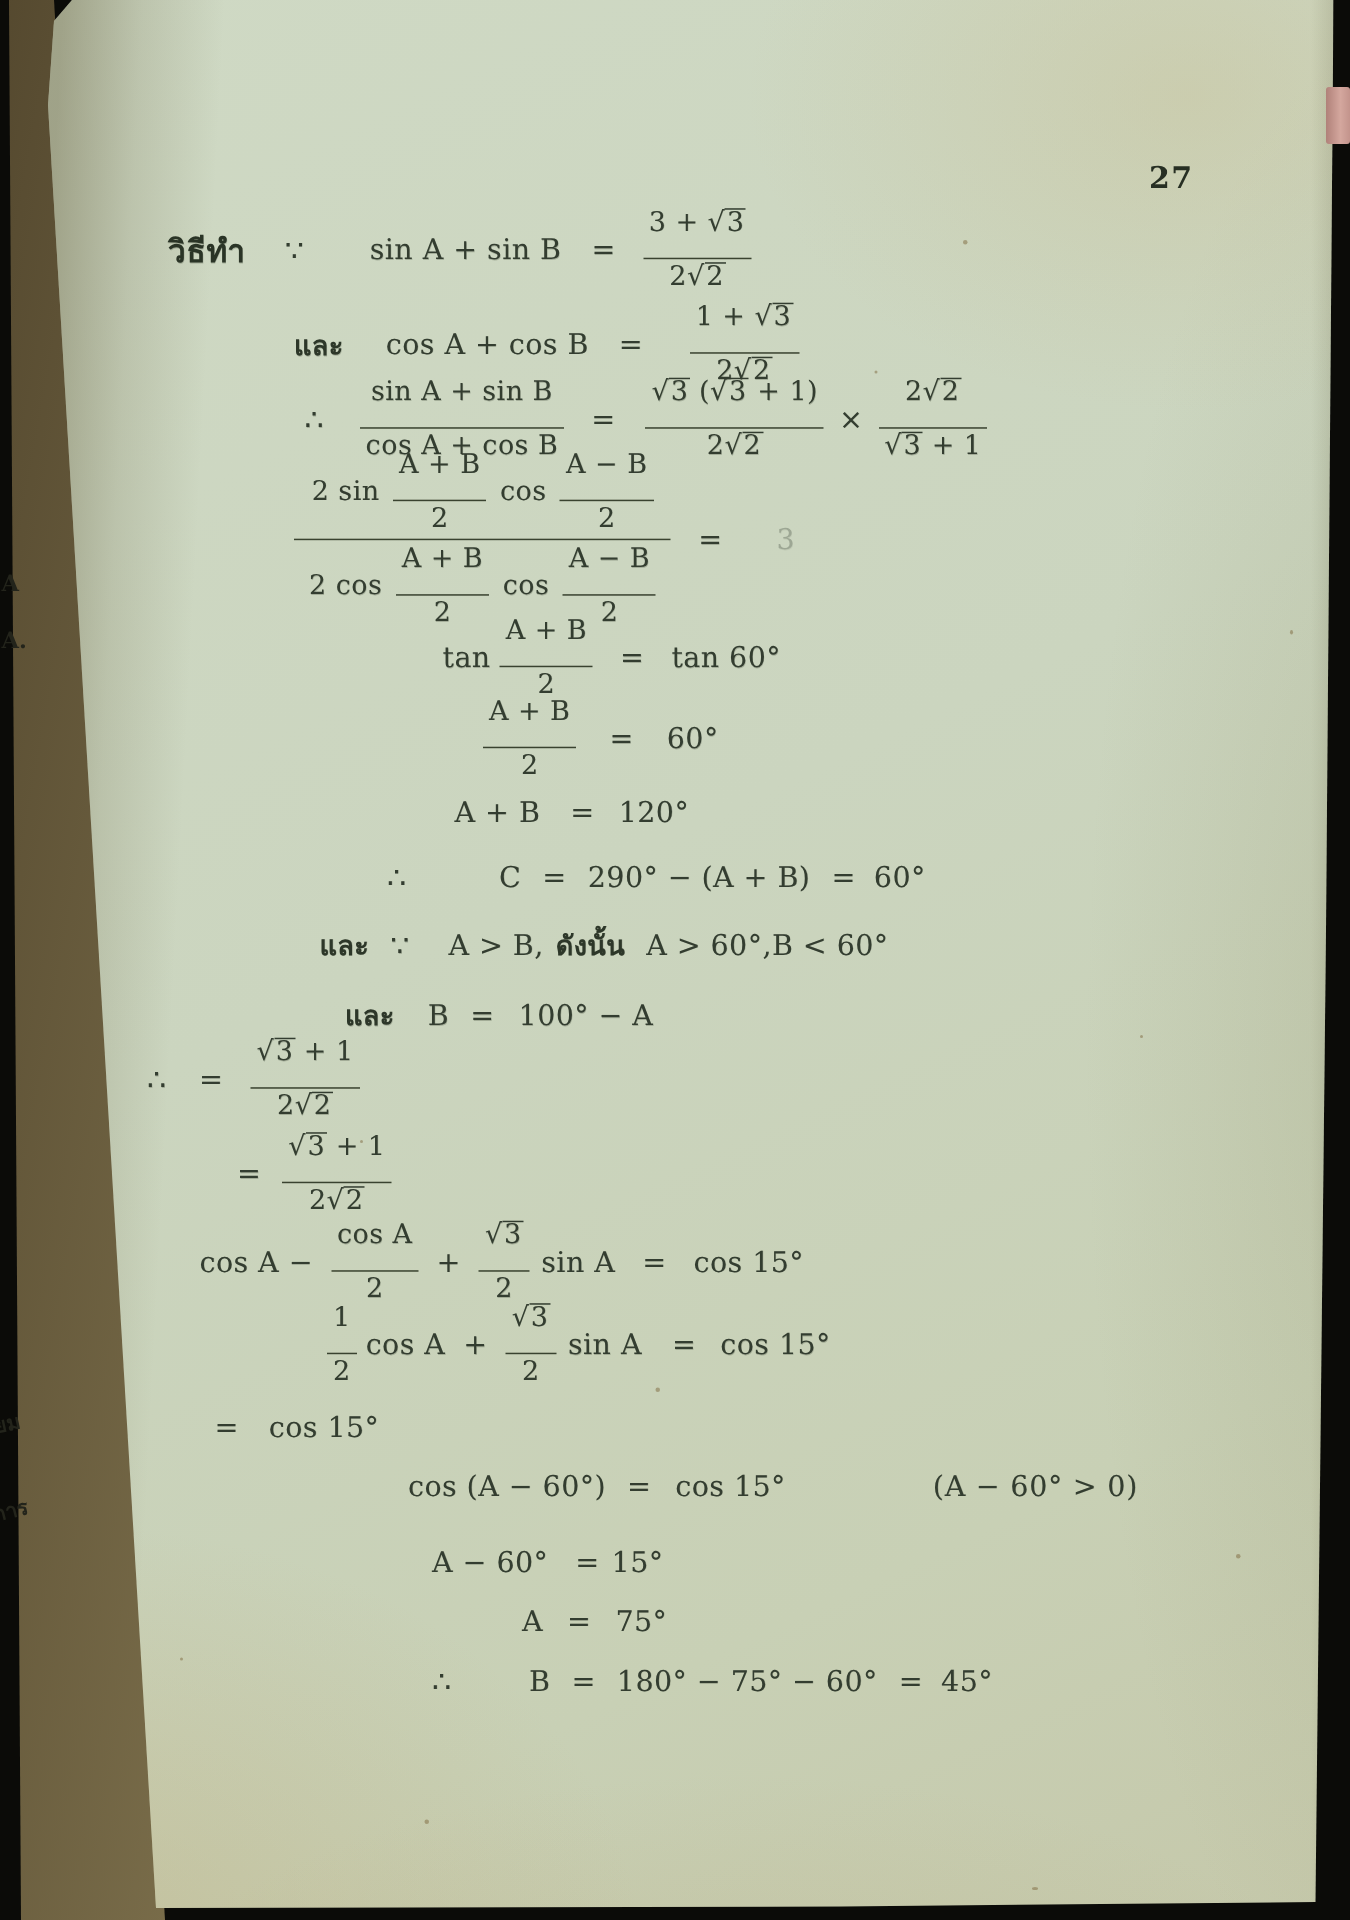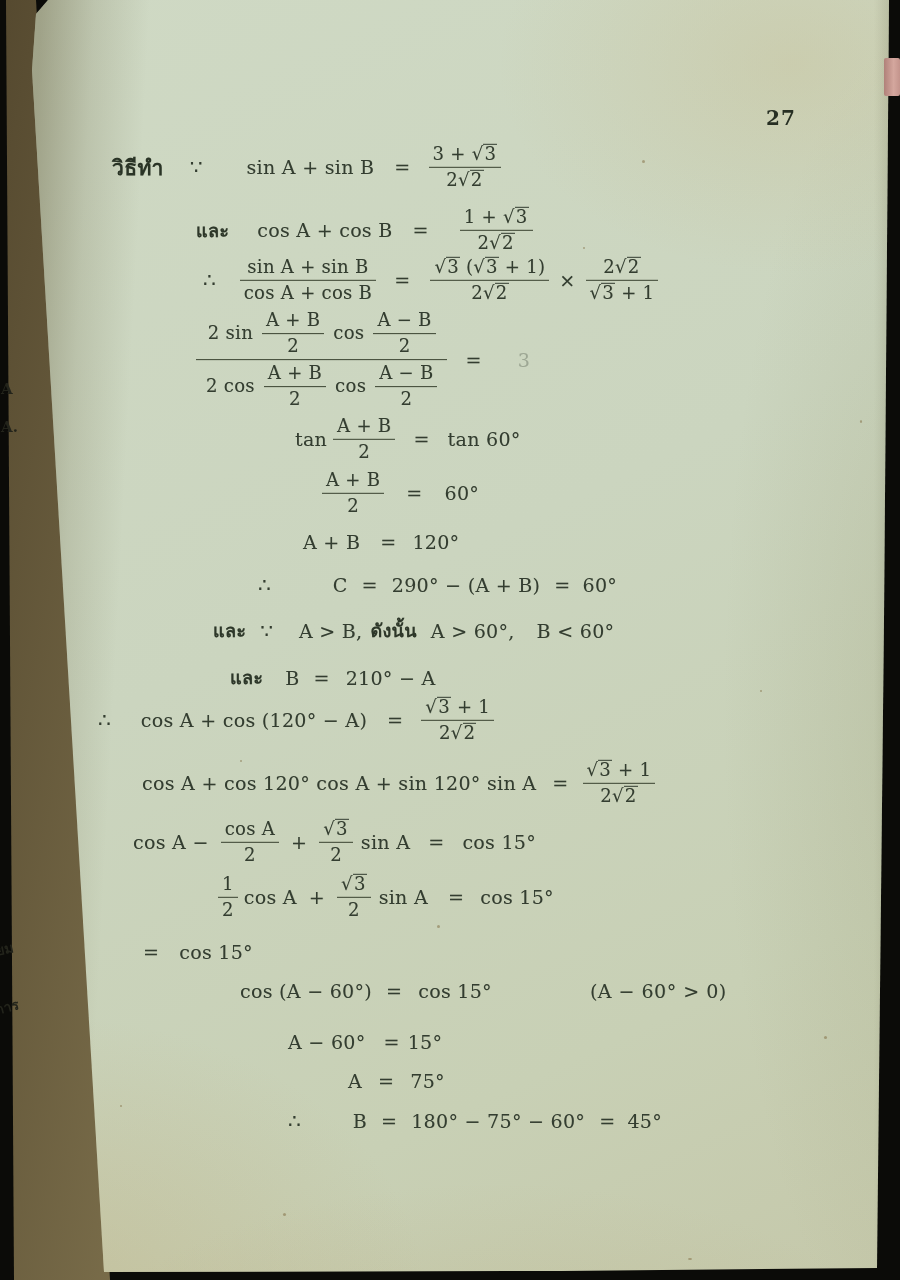--- a/index.html
+++ b/index.html
@@ -32,21 +32,21 @@
       linear-gradient(93deg, rgba(95,88,55,.42) 42px, rgba(95,88,55,.16) 95px, rgba(95,88,55,0) 150px),
       linear-gradient(270deg, rgba(100,100,68,.30) 0px, rgba(100,100,68,0) 26px);
   }
   .row{
     position:absolute;display:flex;align-items:center;white-space:nowrap;
     transform:translateY(-50%);
     font-size:19px;letter-spacing:.3px;
     text-shadow:.3px .3px 0 rgba(42,52,36,.25);
   }
   .fr{display:inline-block;text-align:center;font-size:18px;line-height:1.15;vertical-align:middle}
-  .fr .n{display:block;padding:0 4px 2px}
+  .fr .n{display:block;padding:0 4px 12px}
   .fr .d{display:block;border-top:1.5px solid #39422f;padding:2px 4px 0}
   .big{font-size:18px}
   .big>.n,.big>.d{display:flex;align-items:center;justify-content:center;gap:9px;padding:3px 10px}
   .big>.d{border-top:1.7px solid #39422f}
   .sym{font-size:20px;letter-spacing:2px}
   .lbl{font-size:21px;font-weight:bold;letter-spacing:.5px;color:#2a3426}
   .thai{font-weight:bold;font-size:18px;color:#2d3729}
   .faint{opacity:.30;filter:blur(.4px)}
   .note{margin-left:98px;letter-spacing:.5px}
   .sq{white-space:nowrap}
@@ -174,42 +174,40 @@
     <span style="margin-left:14px">=</span>
     <span class="m" style="margin-left:12px">60°</span>
   </div>
 
   <div class="row" style="left:213px;top:630px">
     <span class="thai">และ</span>
     <span class="sym" style="margin-left:14px">∵</span>
     <span class="m" style="margin-left:24px">A &gt; B,</span>
     <span class="thai" style="margin-left:8px">ดังนั้น</span>
     <span class="m" style="margin-left:14px">A &gt; 60°,</span>
-    <span class="m" style="margin-left:22px">B &lt; 60°</span>
+    <span class="m" style="">B &lt; 60°</span>
   </div>
 
   <div class="row" style="left:230px;top:677px">
     <span class="thai">และ</span>
     <span class="m" style="margin-left:22px">B</span>
     <span style="margin-left:14px">=</span>
-    <span class="m" style="margin-left:16px">210° − A</span>
+    <span class="m" style="margin-left:16px">100° − A</span>
   </div>
 
   <div class="row" style="left:98px;top:720px">
     <span class="sym">∴</span>
-    <span class="m" style="margin-left:28px">cos A + cos (120° − A)</span>
     <span style="margin-left:20px">=</span>
     <span class="fr" style="margin-left:18px">
       <span class="n m"><span class="sq">√<span class="sr">3</span></span> + 1</span>
       <span class="d m">2<span class="sq">√<span class="sr">2</span></span></span>
     </span>
   </div>
 
   <div class="row" style="left:142px;top:783px">
-    <span class="m">cos A + cos 120° cos A + sin 120° sin A</span>
     <span style="margin-left:16px">=</span>
     <span class="fr" style="margin-left:14px">
       <span class="n m"><span class="sq">√<span class="sr">3</span></span> + 1</span>
       <span class="d m">2<span class="sq">√<span class="sr">2</span></span></span>
     </span>
   </div>
 
   <div class="row" style="left:133px;top:842px">
     <span class="m">cos A −</span>
     <span class="fr" style="margin-left:12px">
@@ -240,21 +238,21 @@
     <span class="m" style="margin-left:8px">sin A</span>
     <span style="margin-left:20px">=</span>
     <span class="m" style="margin-left:16px">cos 15°</span>
   </div>
 
   <div class="row" style="left:123px;top:952px">
     <span style="margin-left:20px">=</span>
     <span class="m" style="margin-left:20px">cos 15°</span>
   </div>
 
-  <div class="row" style="left:240px;top:991px">
+  <div class="row" style="left:272px;top:991px">
     <span class="m">cos (A − 60°)</span>
     <span style="margin-left:14px">=</span>
     <span class="m" style="margin-left:16px">cos 15°</span>
     <span class="m note">(A − 60° &gt; 0)</span>
   </div>
 
   <div class="row" style="left:288px;top:1042px">
     <span class="m">A − 60°</span>
     <span style="margin-left:18px">=</span>
     <span class="m" style="margin-left:8px">15°</span>

